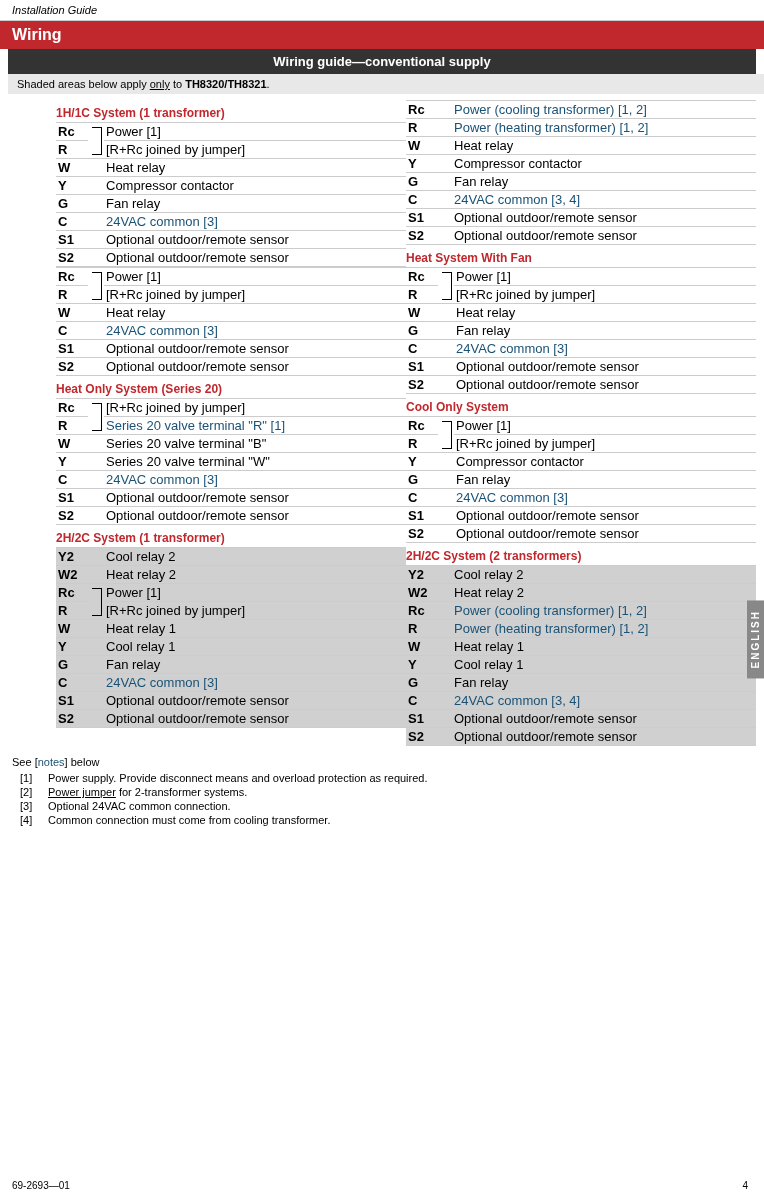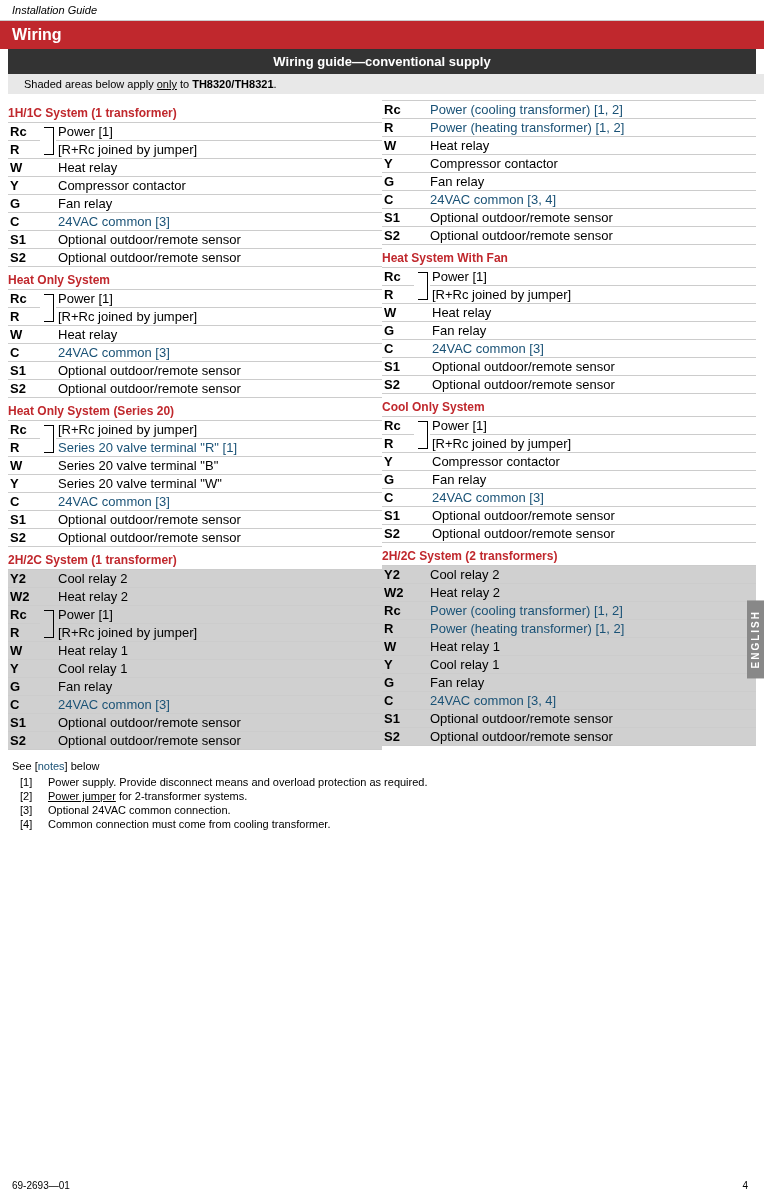--- a/index.html
+++ b/index.html
@@ -35,29 +35,30 @@
       background: #333;
       color: #fff;
       text-align: center;
       font-size: 13px;
       font-weight: bold;
       padding: 5px 0;
       margin: 0 8px;
     }
     .shaded-note {
       background: #e8e8e8;
-      padding: 4px 16px;
+      padding: 4px 9px;
       font-size: 11px;
       margin: 0 0 6px 8px;
     }
     .shaded-note strong { font-weight: bold; }
     .content-area {
       display: flex;
       padding: 0 8px;
       gap: 0;
+      margin-left: 48px;
     }
     .col-left, .col-right {
       flex: 1;
     }
     .section-title {
       font-size: 12px;
       font-weight: bold;
       color: #c0282d;
       margin: 6px 0 2px 0;
     }
@@ -194,21 +195,20 @@
           <td class="desc-cell">Optional outdoor/remote sensor</td>
         </tr>
         <tr>
           <td class="term-cell">S2</td>
           <td class="bracket-cell"></td>
           <td class="desc-cell">Optional outdoor/remote sensor</td>
         </tr>
       </tbody>
         </table>
 
-      <div class="section-title">Heat Only System</div>
       <table class="wiring-table">
         <tbody>
             <tr>
           <td class="term-cell">Rc</td>
           <td class="bracket-cell" rowspan="2"><div class="bracket"></div></td>
           <td class="desc-cell">Power [1]</td>
         </tr>
         <tr>
           <td class="term-cell">R</td>
           <td class="desc-cell">[R+Rc joined by jumper]</td>

